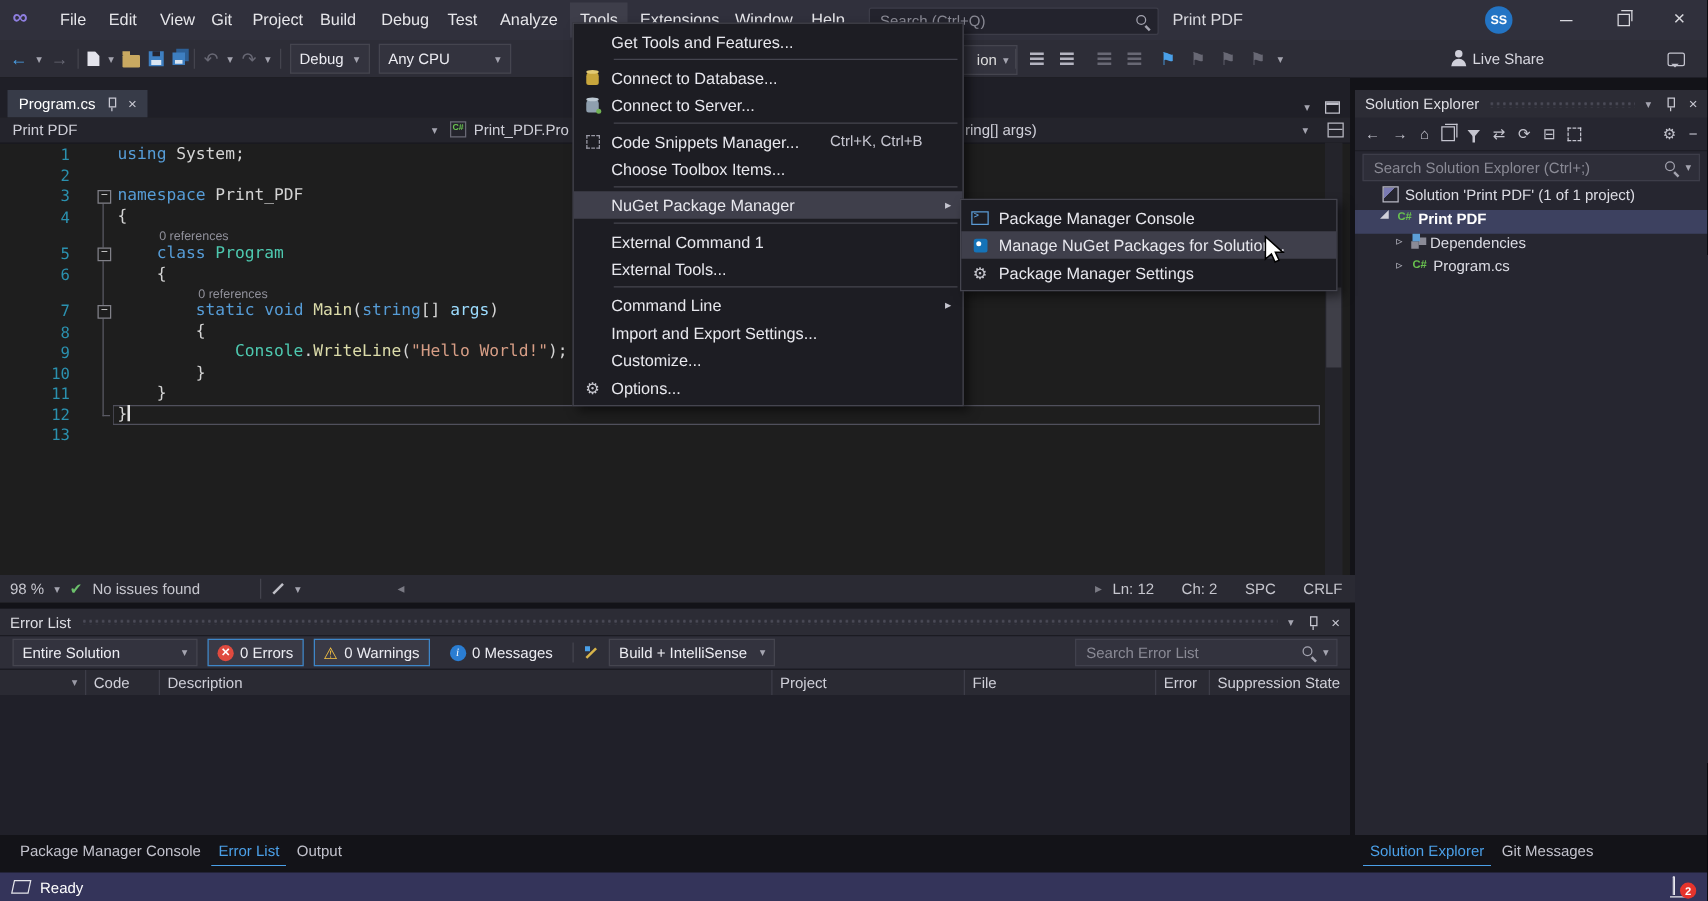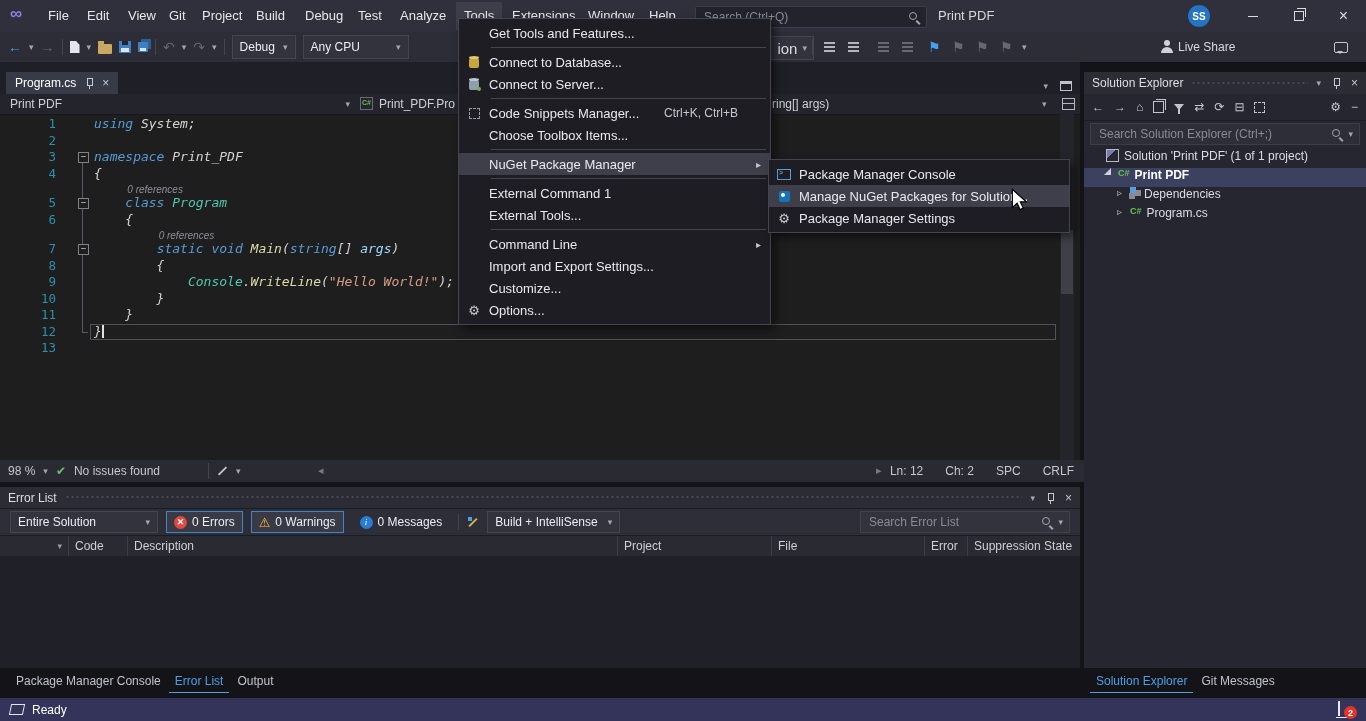--- a/index.html
+++ b/index.html
@@ -66,21 +66,21 @@
   .i-split{width:11px;height:10px;border:1px solid #b8b8c2;position:relative;}
   .i-split::before{content:'';position:absolute;left:0;top:4px;width:100%;height:1px;background:#b8b8c2;}
   
   #code-lines{position:absolute;left:0;top:52px;width:100%;height:346px;padding-top:2px;overflow:hidden;
               font-family:"DejaVu Sans Mono",monospace;font-size:13px;position:absolute;}
   .code-row{display:flex;height:16.5px;line-height:16.5px;}
   .cl-row{display:flex;height:13px;line-height:13px;}
   .ln{width:56px;flex:none;text-align:right;color:#2b91af;font-size:12.5px;}
   .fold{width:34px;flex:none;position:relative;}
   .fold-box{position:absolute;left:22px;top:3px;width:9px;height:9px;border:1px solid #818189;background:#1e1e1e;color:#c8c8c8;font-size:9px;line-height:7px;text-align:center;}
-  .row-body{flex:1;white-space:pre;padding-left:4px;margin-right:24px;font-style:italic;}
+  .row-body{flex:1;white-space:pre;padding-left:4px;margin-right:24px;}
   .current .row-body{box-shadow:inset 0 0 0 1px #50505c;}
   .caret{display:inline-block;width:2px;height:13px;background:#e2e2e2;vertical-align:-2px;}
   .cl-text{font-family:"Liberation Sans",sans-serif;font-size:10px;color:#8f8f99;}
   .c-kw{color:#569cd6}.c-ty{color:#4ec9b0}.c-me{color:#dcdcaa}.c-st{color:#d69d85}.c-pm{color:#9cdcfe}.c-pl{color:#d4d4d4}
   #outline-guide{position:absolute;left:82px;top:47px;width:5px;height:171px;border-left:1px solid #5a5a64;border-bottom:1px solid #5a5a64;}
   .vscroll{position:absolute;right:6px;top:52px;width:14px;height:346px;background:#24242b;}
   .vthumb{position:absolute;left:1px;top:116px;width:12px;height:64px;background:#3f3f48;}
   .ed-status{position:absolute;left:0;top:398px;width:100%;height:22px;background:#2a2a33;display:flex;align-items:center;gap:8px;font-size:12px;color:#c6c6ce;padding-left:8px;}
   .i-check{color:#6cc06c;font-size:12px;}
   .i-pencil{width:11px;height:2px;background:#c0c0c8;transform:rotate(-45deg);}
@@ -224,21 +224,21 @@
       <span class="combo">
         <span>Debug</span>
         <span class="chev">▾</span>
       </span>
       <span class="combo" style="width:90px;justify-content:space-between">
         <span>Any CPU</span>
         <span class="chev">▾</span>
       </span>
     </div>
     <div class="tb-right-item" style="left:742px;width:58px;background:#33333e;border:1px solid #45454f;padding:0 6px;justify-content:flex-end">
-      <span style="font-size:15px">ion</span>
+      <span style="font-size:12px">ion</span>
       <span class="chev">▾</span>
     </div>
     <div class="tb-right-item" style="left:812px">
         <span class="sep"></span>
       </div>
     <div class="tb-right-item" style="left:824px">
         <span class="i-lines"></span>
       </div>
     <div class="tb-right-item" style="left:848px">
         <span class="i-lines"></span>

